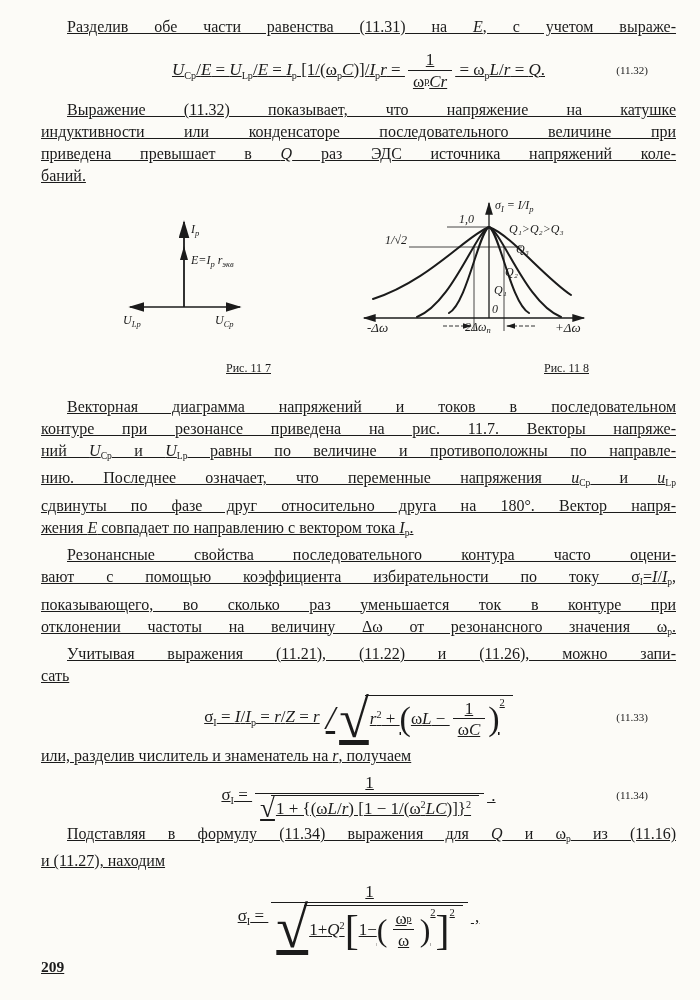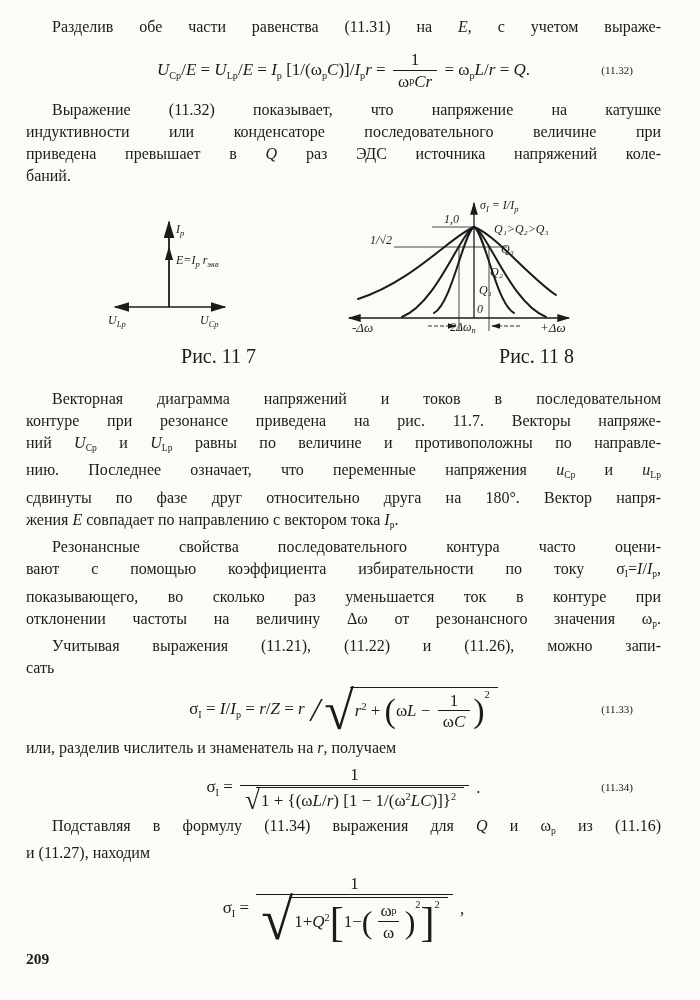--- a/index.html
+++ b/index.html
@@ -5,22 +5,23 @@
   html,body{margin:0;padding:0;background:#d8d5cd;}
   .page{
     position:relative;
     width:700px;height:1000px;
     margin:0 auto;
     background:#fcfbf7;
     color:#1b1b1b;
     font-family:"Liberation Serif","DejaVu Serif",serif;
     font-size:16px;
     box-sizing:border-box;
-    padding:16px 40px 0 26px;
+    padding:16px 40px 0 41px;
     overflow:hidden;
+    text-decoration:underline;
   }
   
   .para{width:635px;}
   .tl{
     display:block;width:100%;
     line-height:22px;
     text-align:justify;text-align-last:justify;
     white-space:nowrap;
   }
   .tl.last{text-align-last:left;}
@@ -54,21 +55,21 @@
   .bb{font-size:42px;line-height:1;}
   .psup{font-size:10.5px;align-self:flex-start;margin-top:-2px;}
   .bigslash{font-size:34px;font-style:italic;line-height:1;margin:0 4px 0 6px;}
   .eq32row{margin:12px 0 8px 0;}
   .eq33row{margin:8px 0 4px 0;}
   .eq34row{margin:6px 0 4px 0;}
   .eqfrow{margin:10px 0 0 0;}
   
   .figrow{display:flex;align-items:flex-end;margin:8px 0 6px 80px;gap:88px;}
   .figure{display:flex;flex-direction:column;align-items:flex-end;}
-  .figcap{margin-top:8px;font-size:20px;text-align:center;}
+  .figcap{margin-top:24px;font-size:12px;text-align:center;}
   .ft{font:italic 12px "Liberation Serif","DejaVu Serif",serif;fill:#1b1b1b;}
   .fts{font-size:8.5px;}
   .ft8{font:italic 12px "Liberation Serif","DejaVu Serif",serif;fill:#1b1b1b;}
   .ftb{font:13px "Liberation Serif","DejaVu Serif",serif;fill:#1b1b1b;font-style:italic;}
   
   .pagenum{width:635px;padding-right:32px;box-sizing:border-box;
     font-weight:bold;font-size:15.5px;margin-top:6px;}
   .mt4{margin-top:20px;}
 </style>
 </head>

